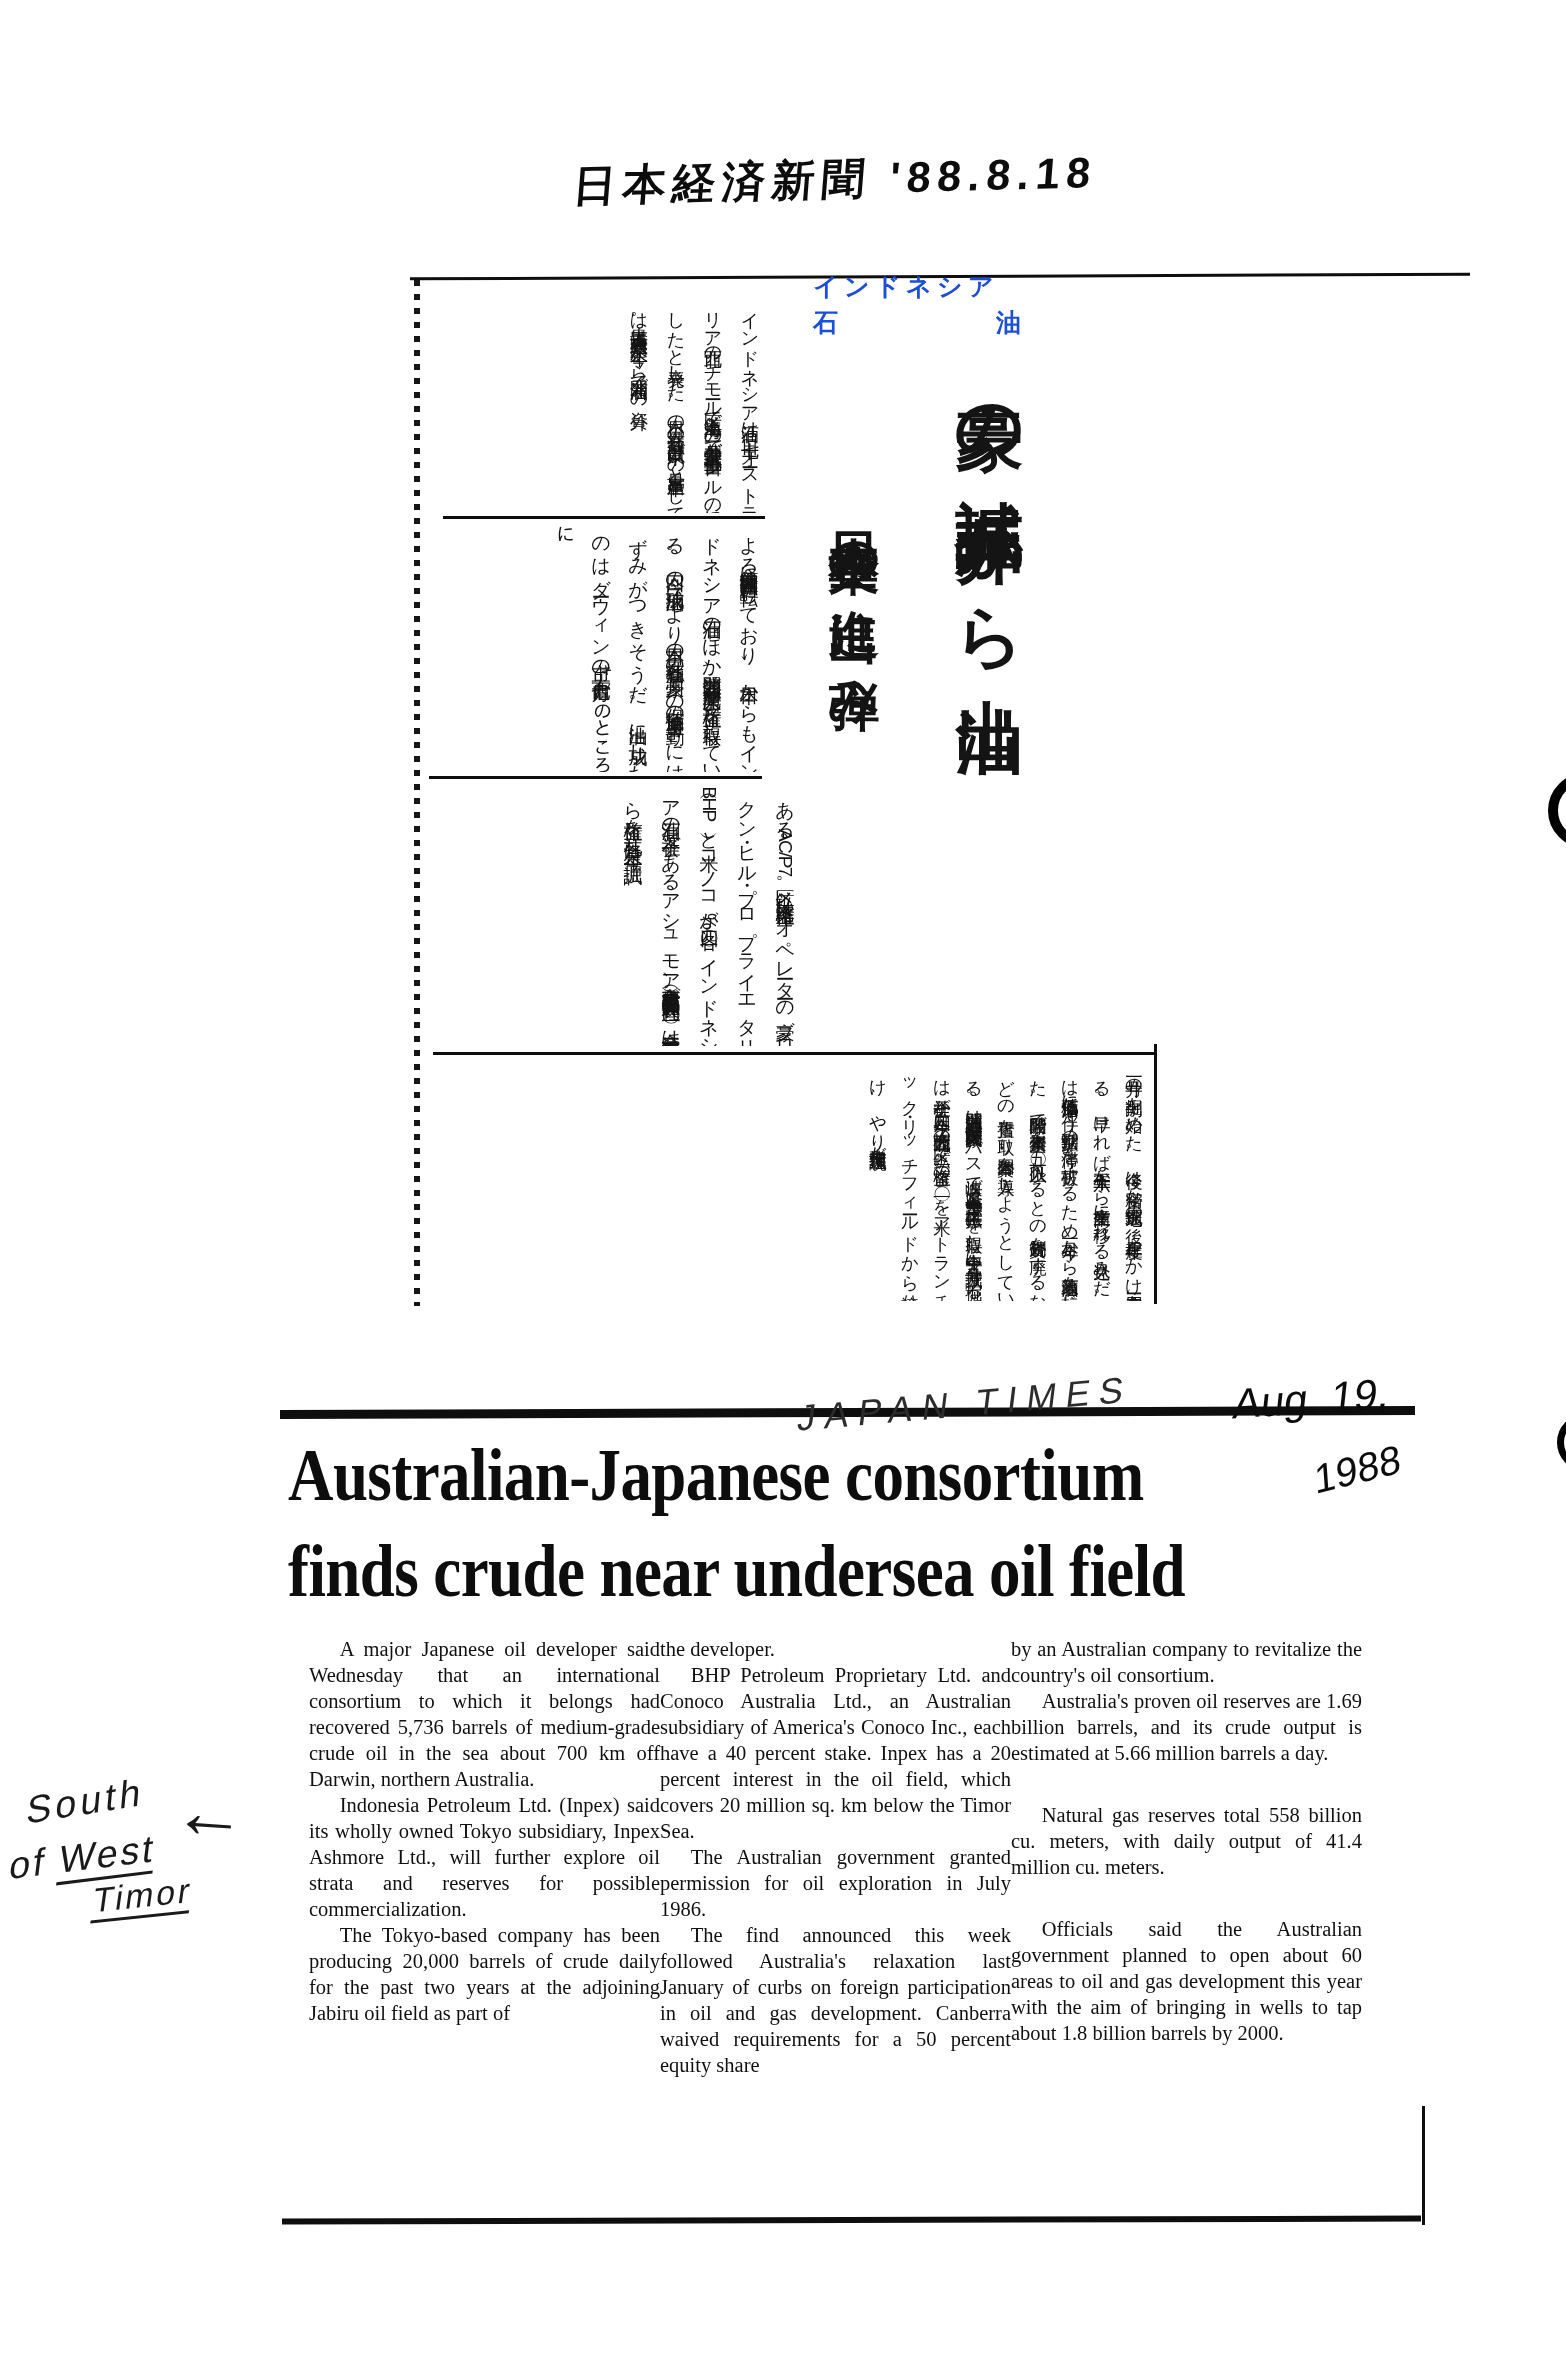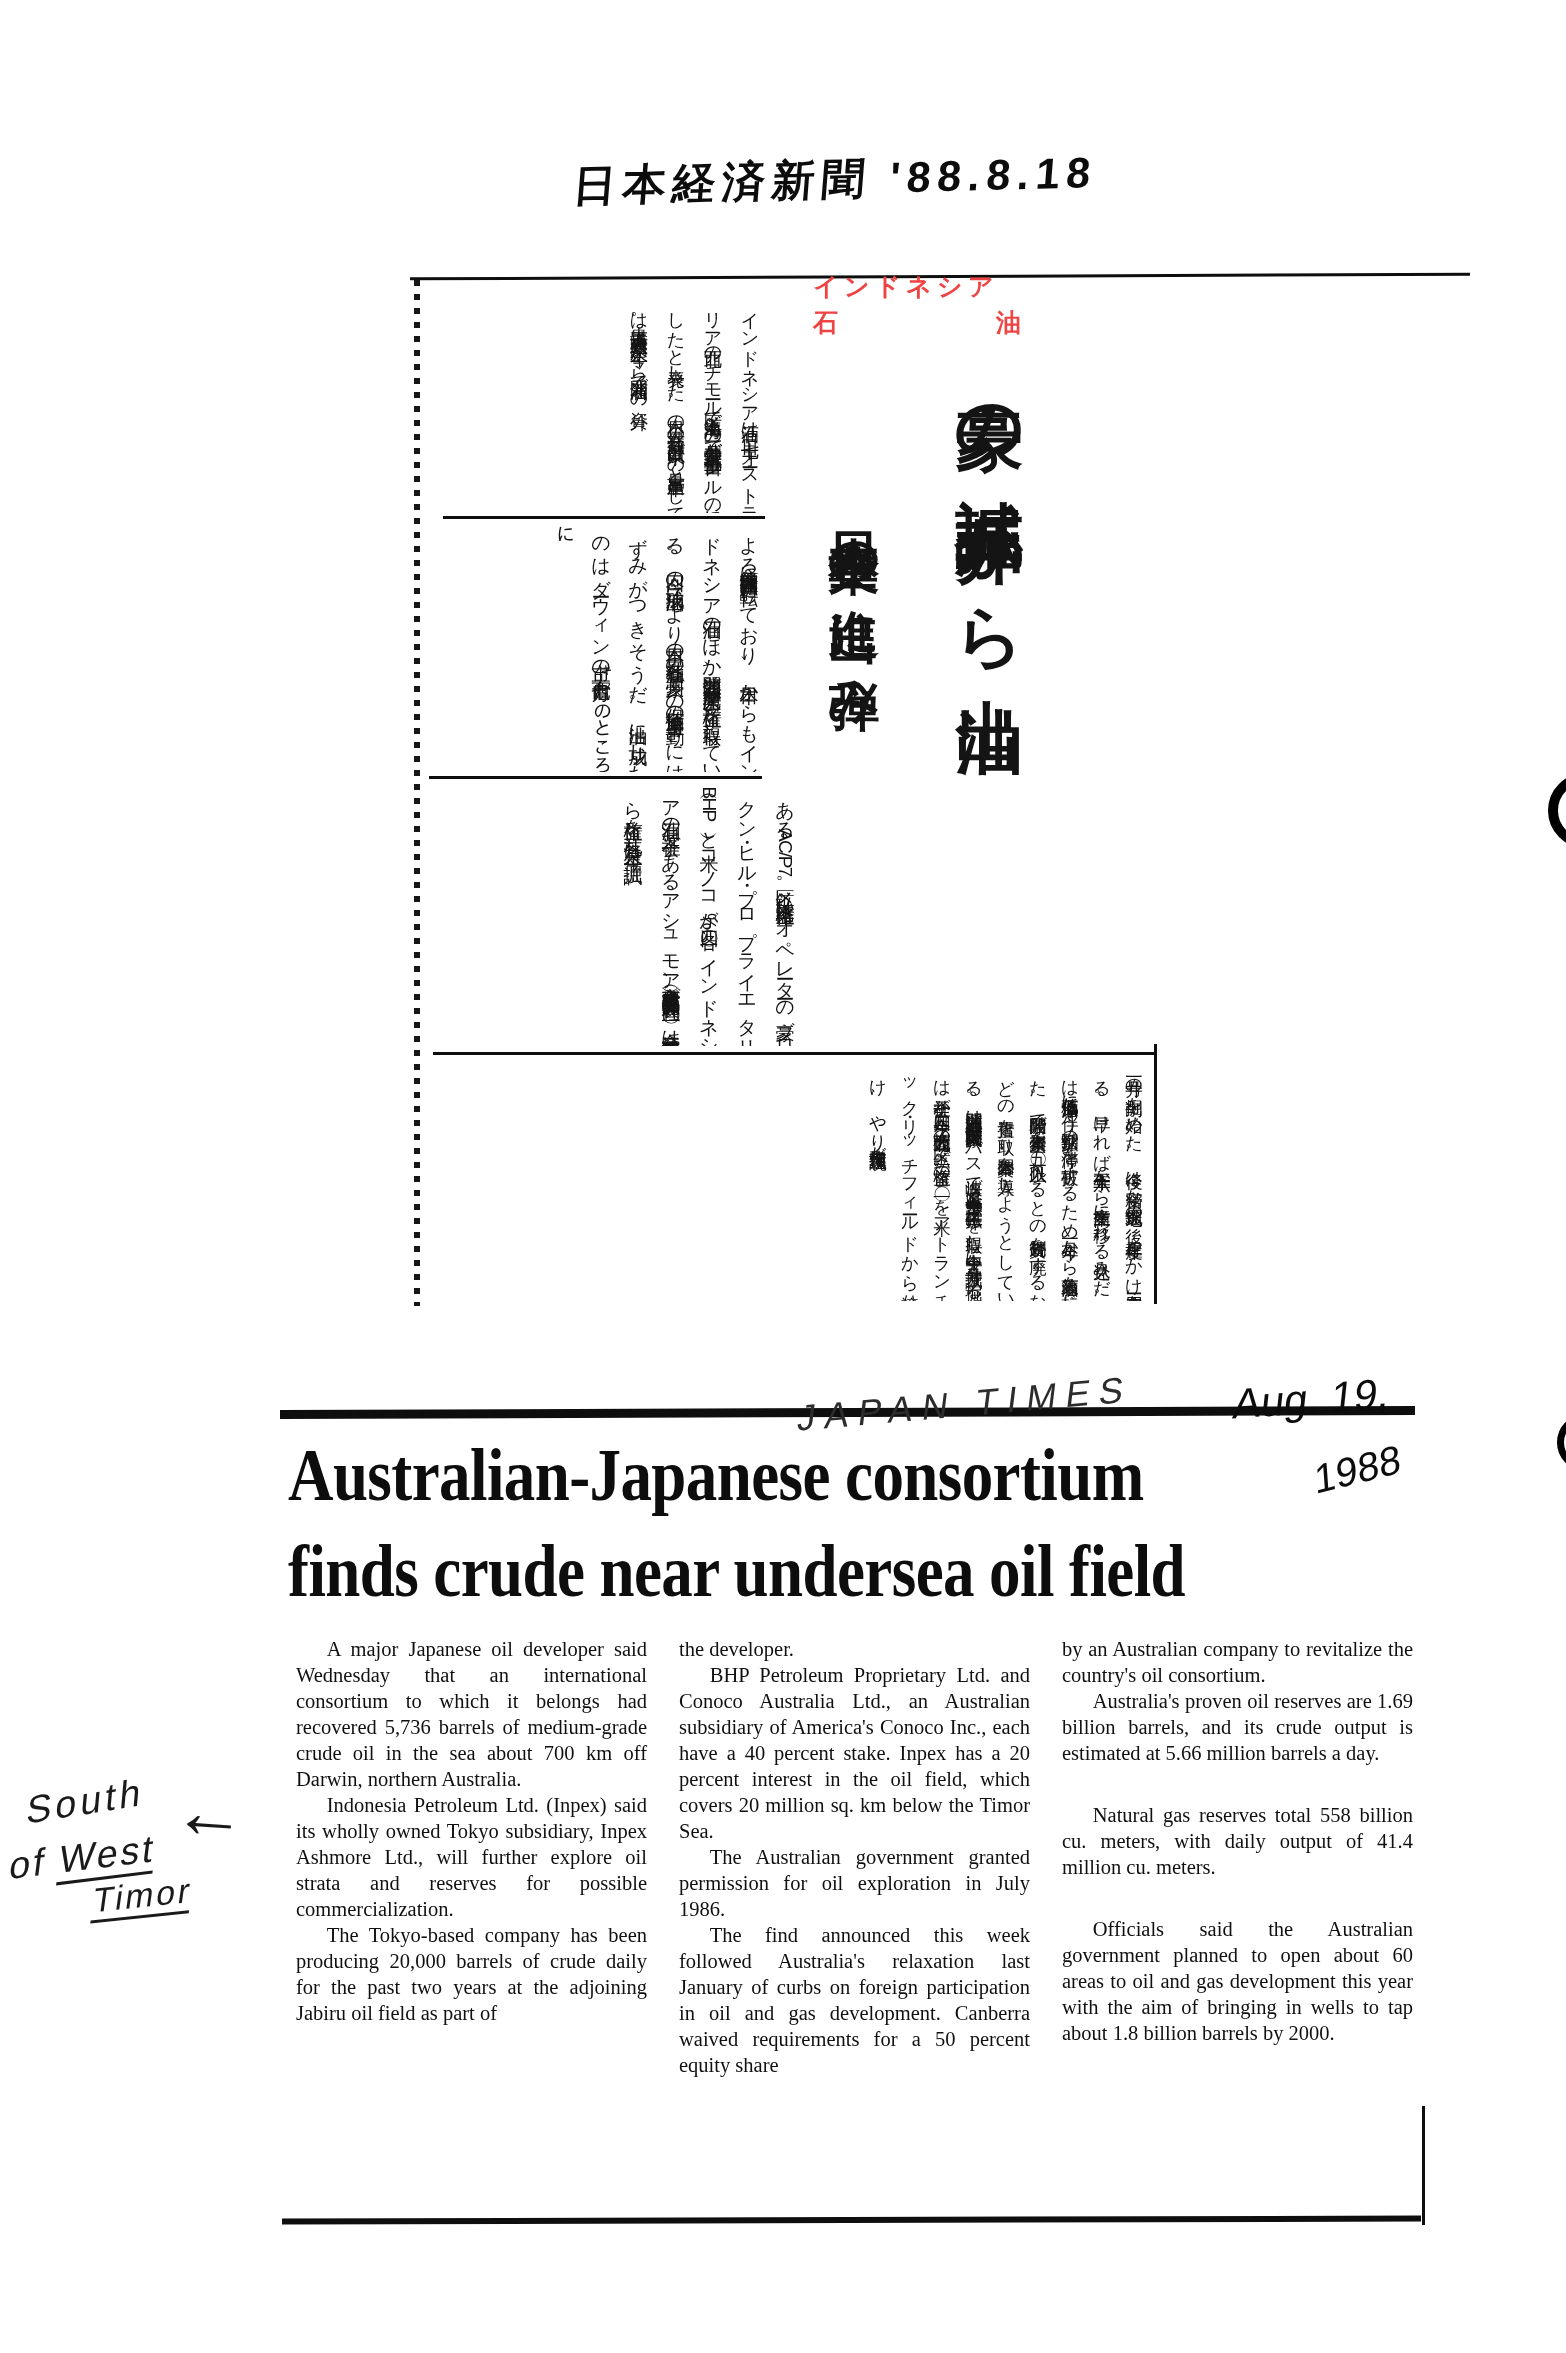--- a/index.html
+++ b/index.html
@@ -35,21 +35,21 @@
   #jp-band1{left:428px;top:300px;width:340px;height:213px;}
   #jp-band2{left:428px;top:524px;width:340px;height:248px;font-size:19px;letter-spacing:-1.7px;}
   #jp-band3{left:439px;top:788px;width:365px;height:258px;font-size:19px;letter-spacing:-1.7px;line-height:38px;}
   #jp-band4{left:461px;top:1068px;width:689px;height:233px;font-size:17.4px;letter-spacing:-1px;line-height:32px;}
   #jp-rule-1{left:443px;top:516px;width:322px;height:2.7px;}
   #jp-rule-2{left:429px;top:776px;width:333px;height:2.7px;}
   #jp-rule-3{left:433px;top:1052px;width:721px;height:3.4px;}
   #jp-border-right{left:1154px;top:1044px;width:3.4px;height:260px;}
   #jp-label{
     left:813px;top:270px;width:208px;
-    font-family:Liberation Sans, sans-serif;font-weight:bold;font-size:25px;color:#ef4444;
+    font-family:Liberation Sans, sans-serif;font-weight:bold;font-size:25px;color:#1d4ed8;
   }
   #jp-label-l1{letter-spacing:5.4px;white-space:nowrap;}
   #jp-label-l2{display:flex;justify-content:space-between;margin-top:2.7px;}
   #jp-headline{
     left:937px;top:350px;height:704px;
     font-size:68px;font-weight:bold;letter-spacing:8.7px;line-height:107px;
   }
   #jp-subheadline{
     left:817px;top:492px;height:560px;
     font-size:51px;font-weight:bold;letter-spacing:4px;line-height:74px;
@@ -75,22 +75,22 @@
     transform:rotate(-14deg) skewX(-10deg);font-family:"Liberation Sans",sans-serif;
   }
   .en-headline{
     left:288px;font-weight:bold;font-size:75px;white-space:nowrap;
     transform-origin:left top;transform:scaleX(0.84);
     letter-spacing:-0.7px;color:#0d0d0d;
   }
   #en-headline-1{top:1432px;}
   #en-headline-2{top:1528px;}
   #en-body{
-    left:296px;top:1636px;width:1119px;height:570px;
-    display:flex;gap:32px;
+    left:309px;top:1636px;width:1119px;height:570px;
+    display:flex;
   }
   .en-col{width:351px;font-size:20.5px;line-height:26px;text-align:justify;color:#101010;}
   .en-col p{margin:0;}
   .en-col p.ind{text-indent:1.5em;}
   .en-col p.gap{margin-top:36px;}
   #en-rule-bottom{left:282px;top:2217px;width:1139px;height:6px;transform:rotate(-0.15deg);}
   #en-border-right{left:1422px;top:2106px;width:3.4px;height:119px;}
   
   .mnote{font-family:"Liberation Sans",sans-serif;color:#1a1a1a;white-space:nowrap;}
   #mn-l1{left:25.5px;top:1780px;font-size:38px;transform:rotate(-9deg) skewX(-14deg);letter-spacing:4px;}

